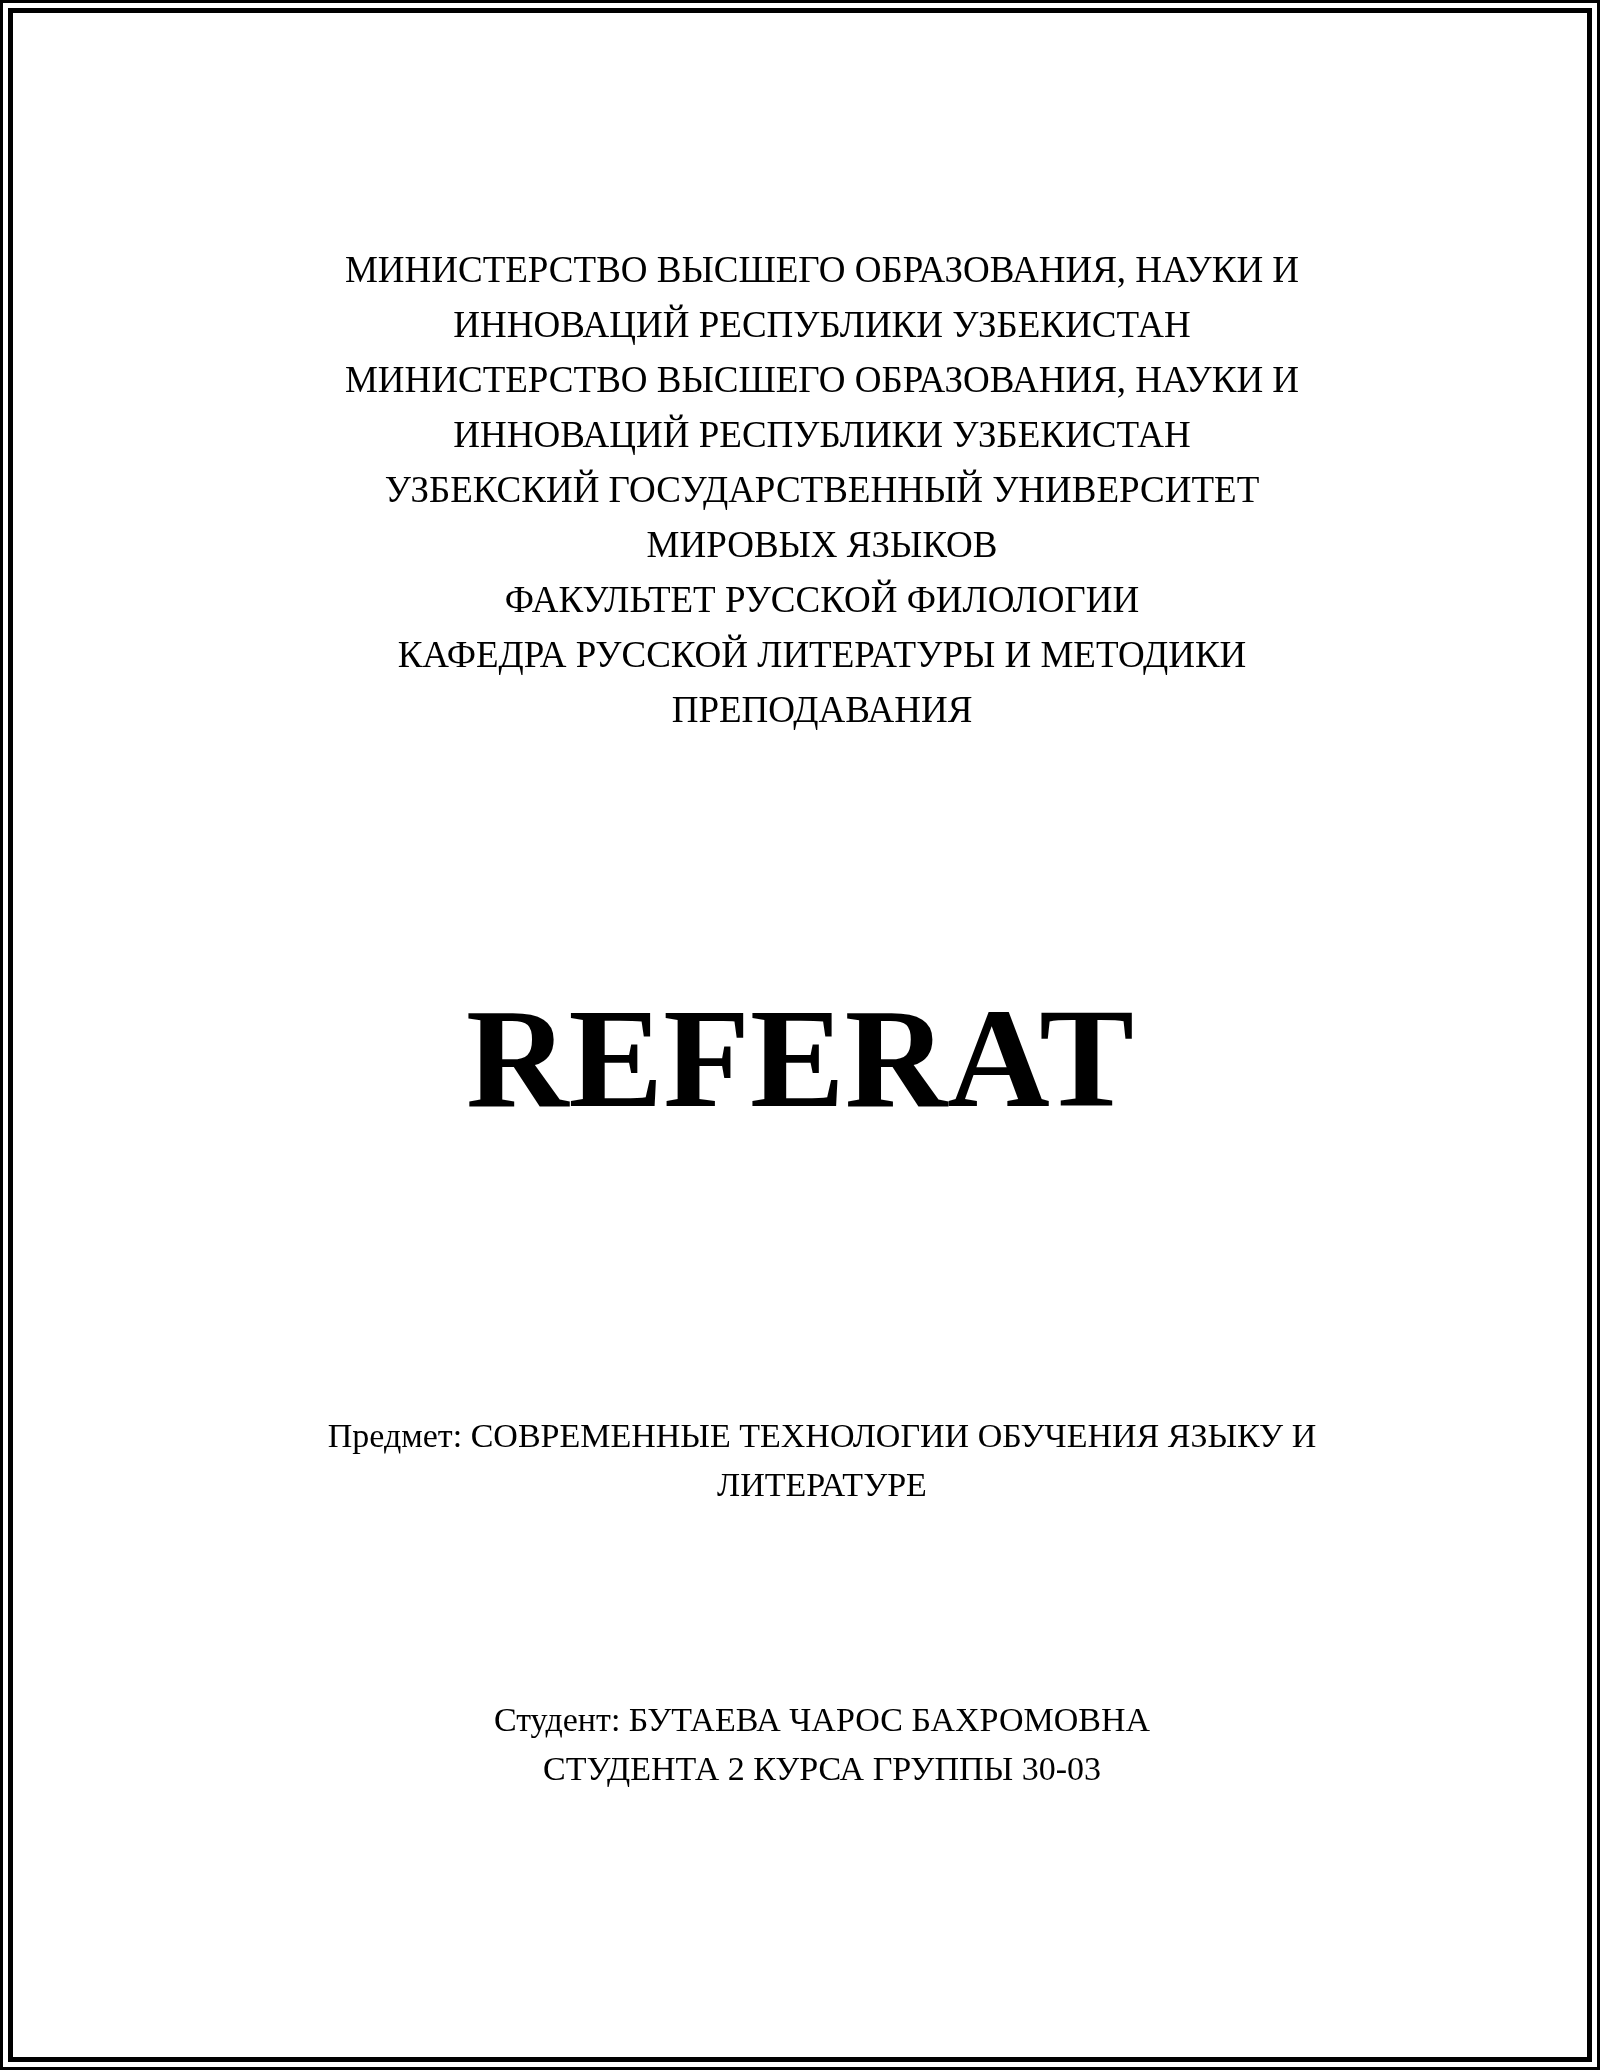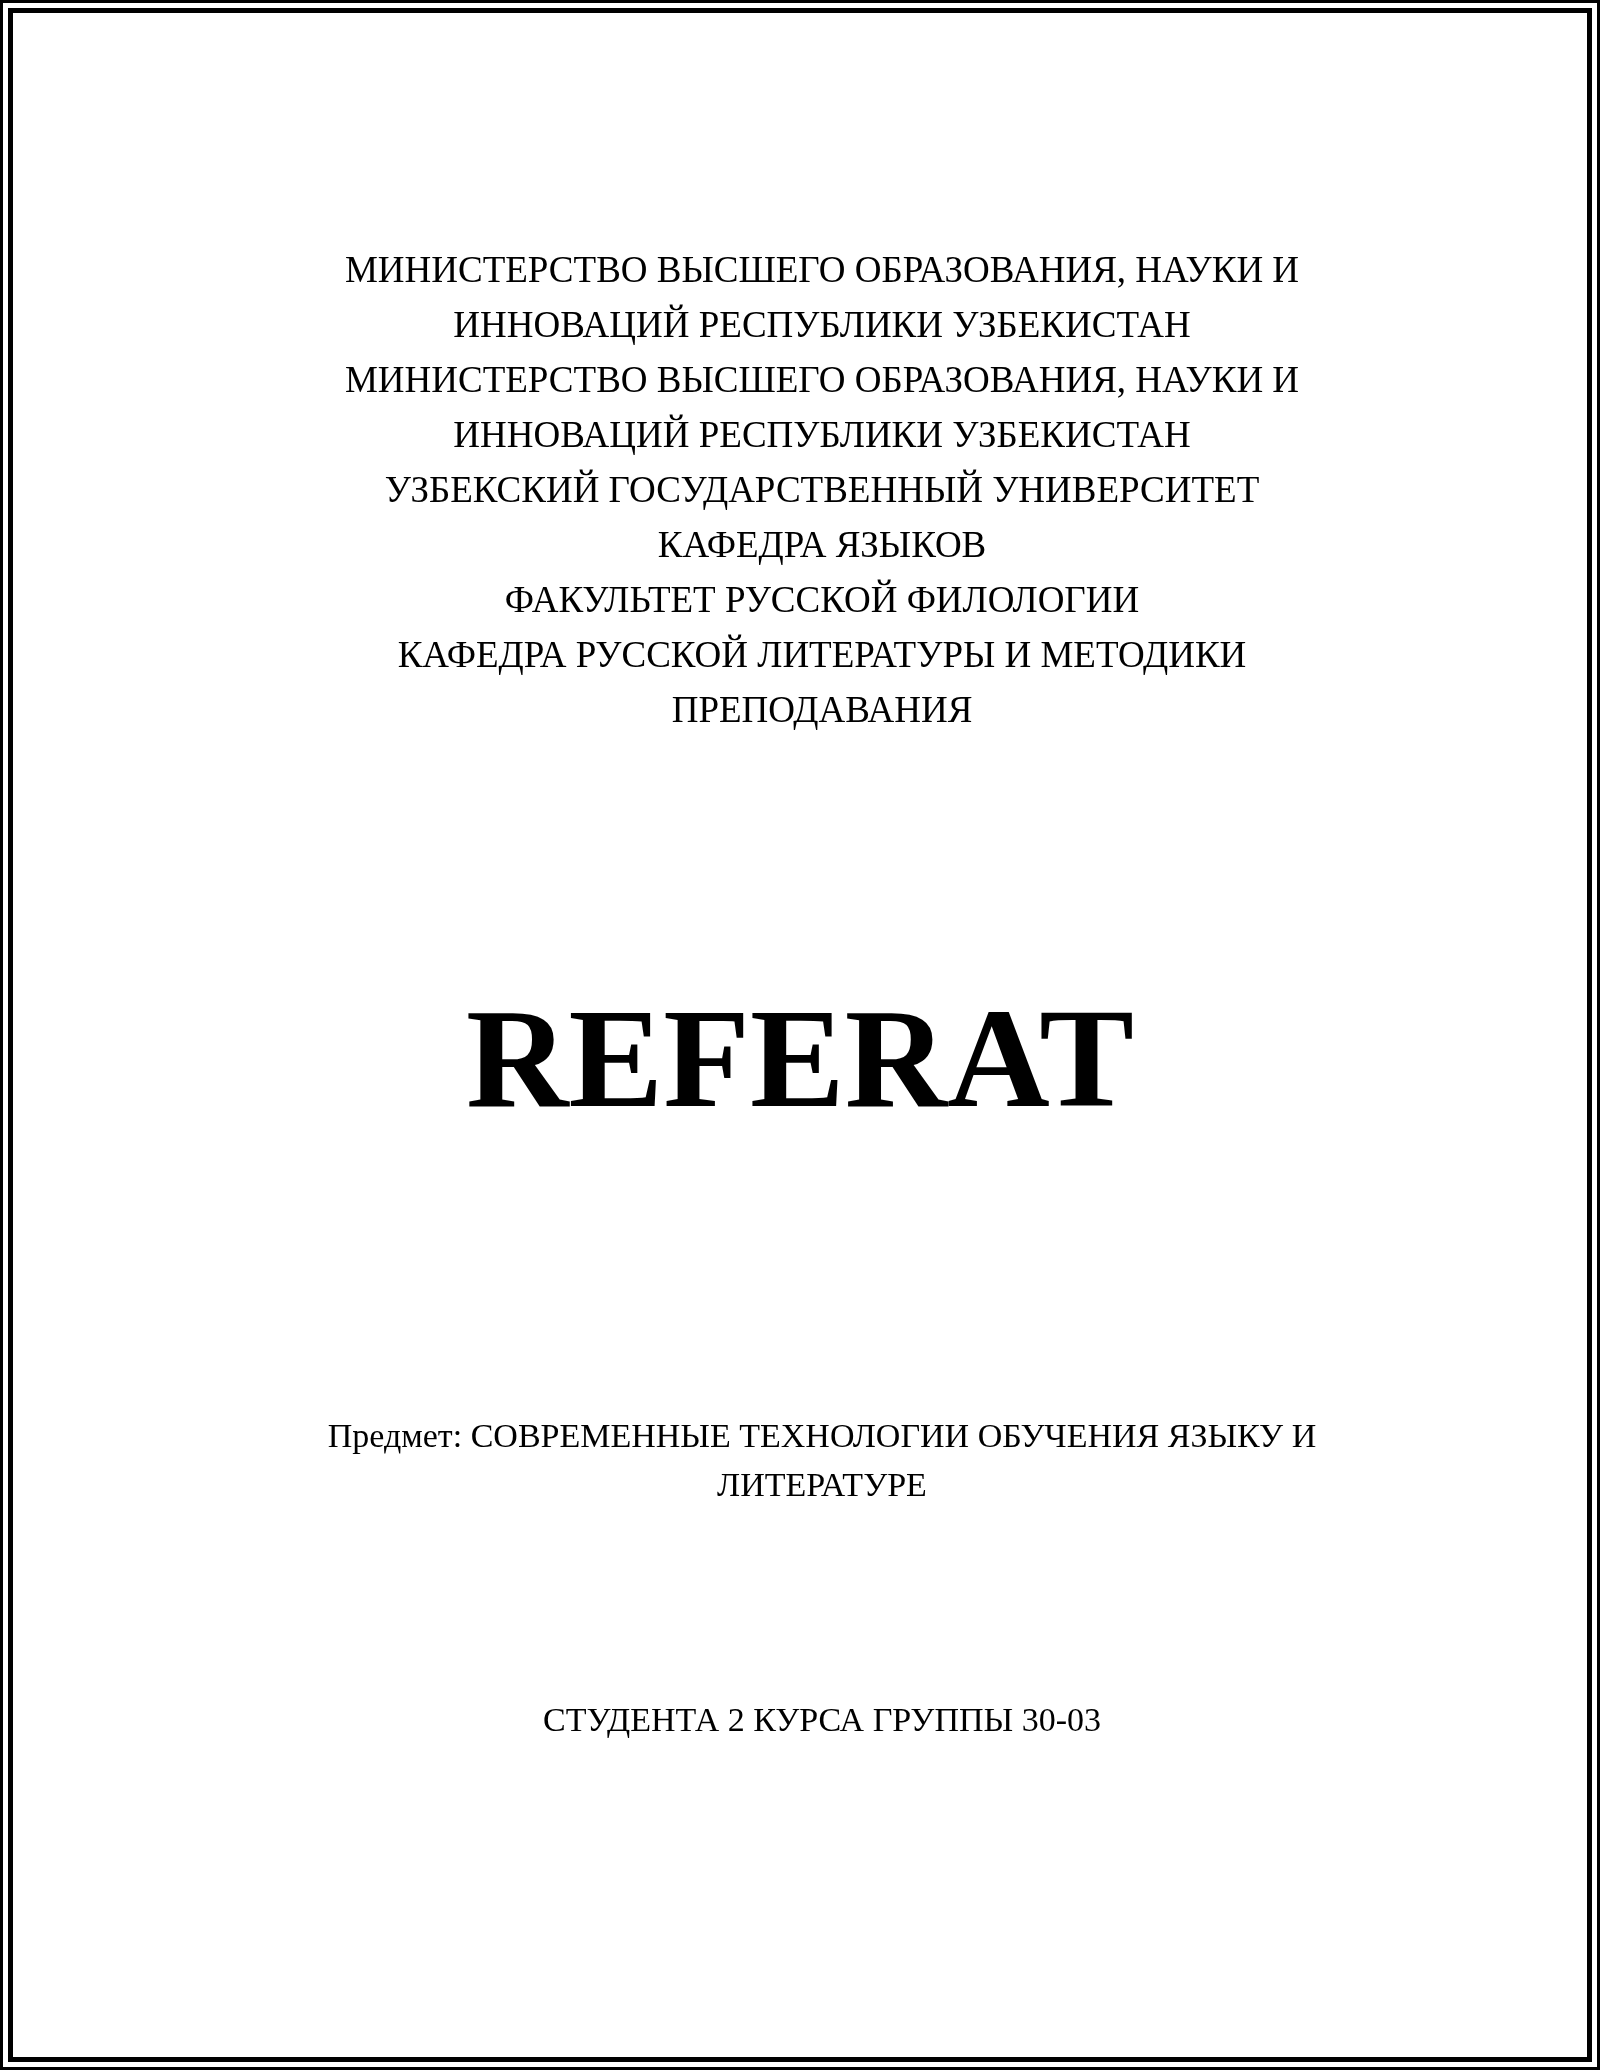--- a/index.html
+++ b/index.html
@@ -66,28 +66,29 @@
 
 <div class="frame-outer"></div>
 <div class="frame-inner"></div>
 
 <div class="block header">
   <span class="line">МИНИСТЕРСТВО ВЫСШЕГО ОБРАЗОВАНИЯ, НАУКИ И</span>
   <span class="line">ИННОВАЦИЙ РЕСПУБЛИКИ УЗБЕКИСТАН</span>
   <span class="line">МИНИСТЕРСТВО ВЫСШЕГО ОБРАЗОВАНИЯ, НАУКИ И</span>
   <span class="line">ИННОВАЦИЙ РЕСПУБЛИКИ УЗБЕКИСТАН</span>
   <span class="line">УЗБЕКСКИЙ ГОСУДАРСТВЕННЫЙ УНИВЕРСИТЕТ</span>
-  <span class="line">КАФЕДРА ЯЗЫКОВ</span>
+  <span class="line">МИРОВЫХ ЯЗЫКОВ</span>
   <span class="line">ФАКУЛЬТЕТ РУССКОЙ ФИЛОЛОГИИ</span>
   <span class="line">КАФЕДРА РУССКОЙ ЛИТЕРАТУРЫ И МЕТОДИКИ</span>
   <span class="line">ПРЕПОДАВАНИЯ</span>
 </div>
 
 <h1 class="block title">REFERAT</h1>
 
 <div class="block subject">
   <span class="line">Предмет: СОВРЕМЕННЫЕ ТЕХНОЛОГИИ ОБУЧЕНИЯ ЯЗЫКУ И</span>
   <span class="line">ЛИТЕРАТУРЕ</span>
 </div>
 
 <div class="block student">
+  <span class="line">Студент: БУТАЕВА ЧАРОС БАХРОМОВНА</span>
   <span class="line">СТУДЕНТА 2 КУРСА ГРУППЫ 30-03</span>
 </div>
 
 </body></html>

